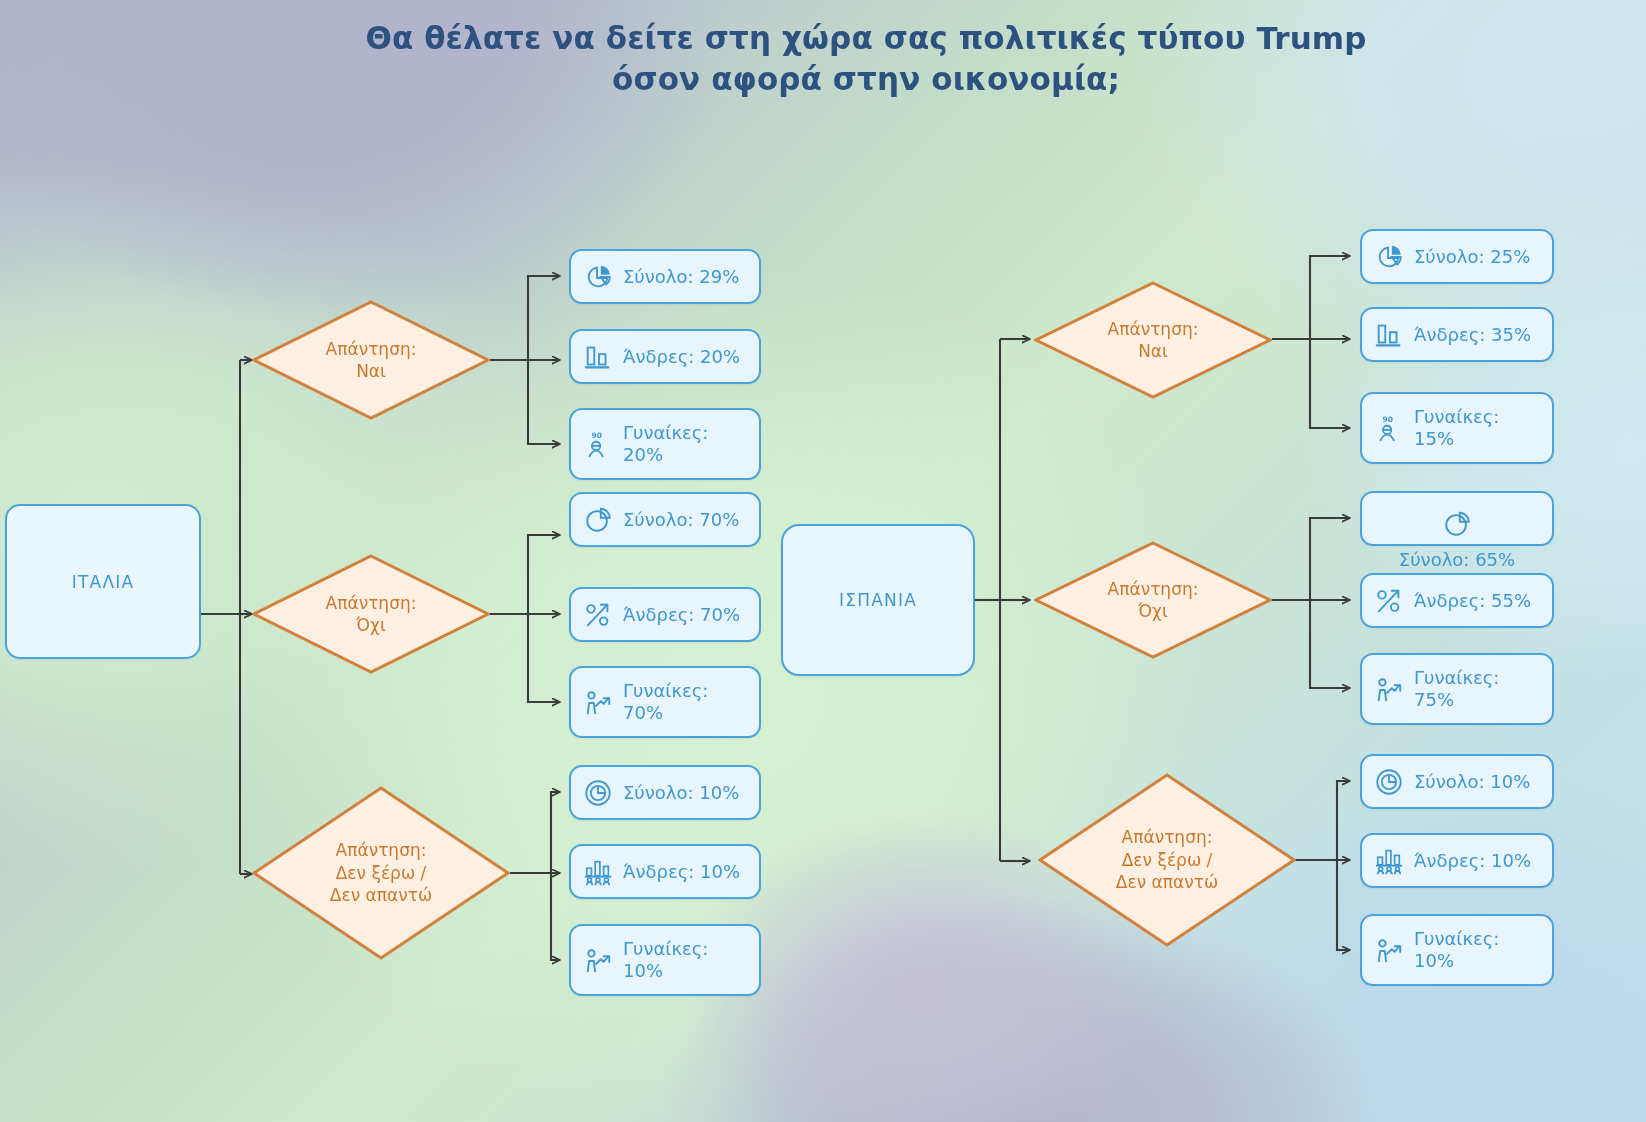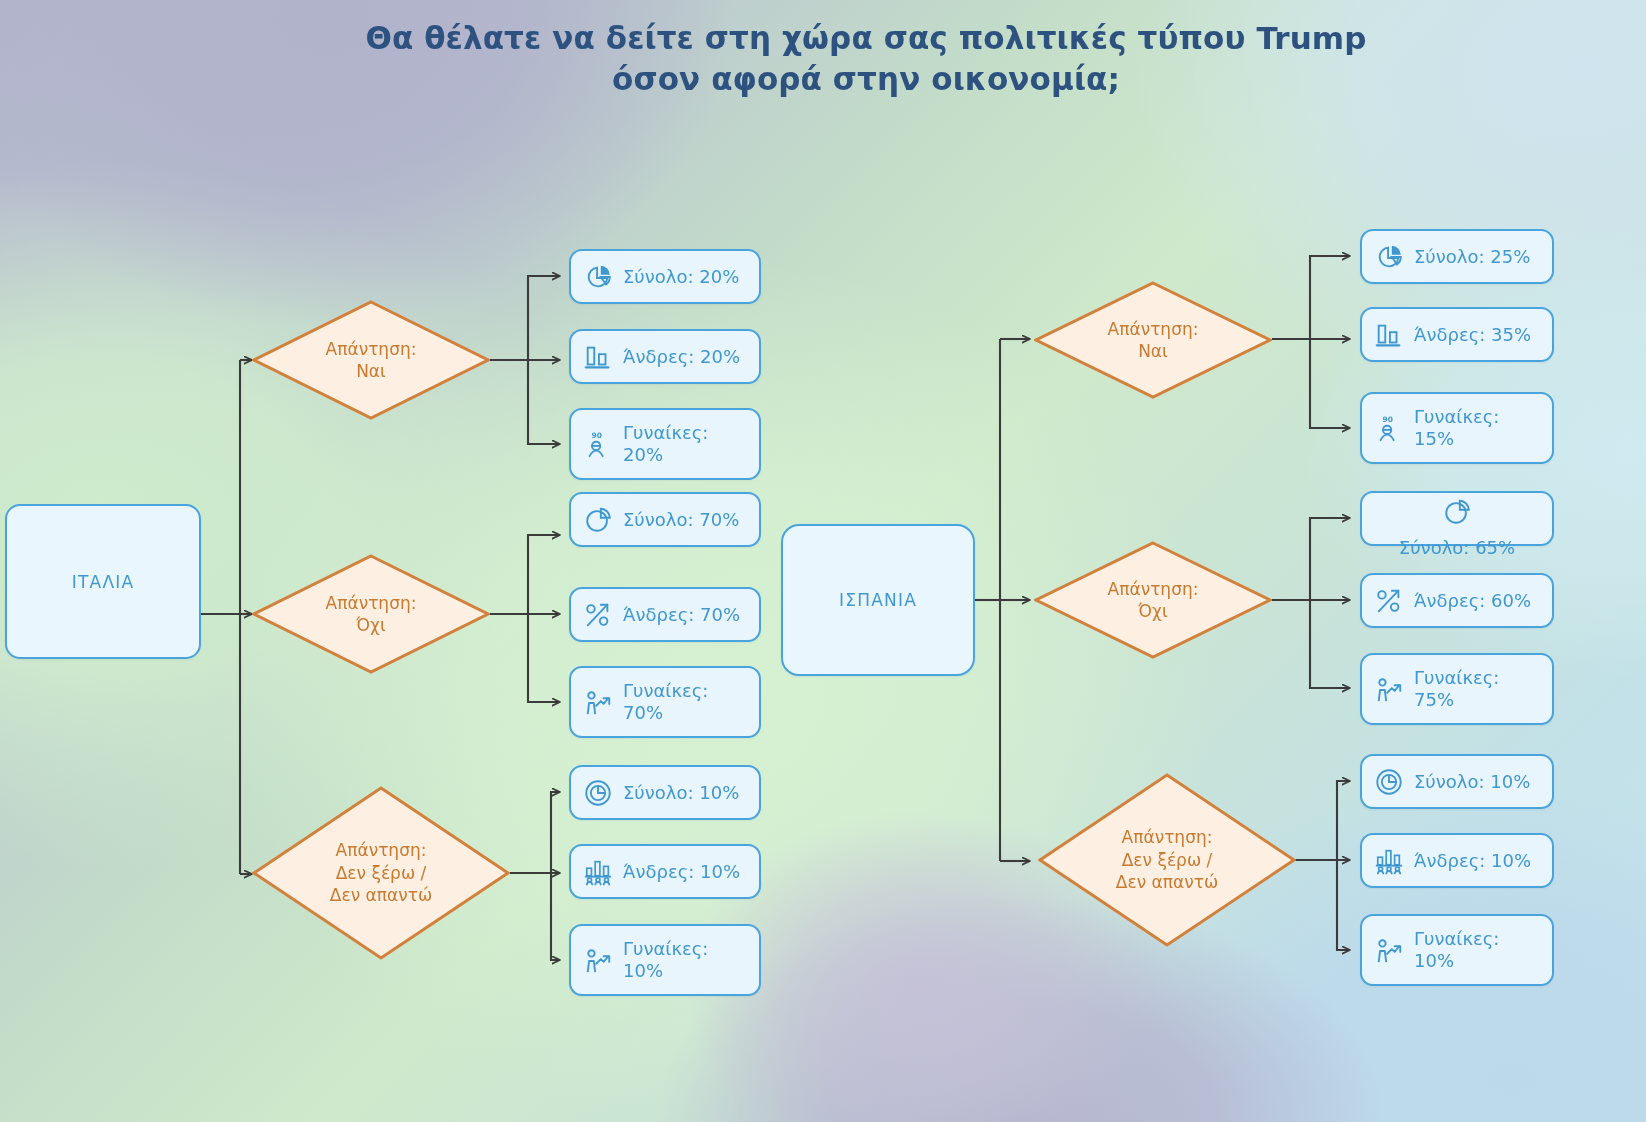--- a/index.html
+++ b/index.html
@@ -52,21 +52,21 @@
     display:flex;align-items:center;justify-content:center;text-align:center;
   }
   .diamond .dshape{position:absolute;inset:0;}
   .diamond .dtxt{
     position:relative;color:#c97a2e;font-size:17px;line-height:1.32;
     text-align:center;white-space:pre-line;
   }
 
   .stat{
     background:#e8f5fd;border:2.5px solid #49a3dc;border-radius:13px;
-    display:flex;align-items:center;gap:10px;padding:4px 12px;
+    display:flex;align-items:center;gap:10px;padding:16px 12px;
     color:#3f98cf;font-size:18px;line-height:1.22;
     box-shadow:0 1px 2px rgba(60,90,120,.07);
     box-sizing:border-box;
   }
   .stat .ico{flex:0 0 auto;width:30px;height:30px;display:block;}
   .stat .lbl{flex:1 1 auto;}
   .stat.two .lbl{white-space:pre-line;}
 </style>
 </head>
 <body>
@@ -163,21 +163,21 @@
 Δεν ξέρω /
 Δεν απαντώ</div>
   </div>
 
   <div class="node stat" style="left:569px;top:249px;width:192px;height:55px;">
     <svg class="ico" viewBox="0 0 32 32">
       <path d="M15 6a10 10 0 1 0 11 11H15Z" fill="none" stroke="#3f98cf" stroke-width="2"></path>
       <path d="M19 4a10 10 0 0 1 9.6 9.6H19Z" fill="#3f98cf"></path>
       <path d="M19 16h9.6a10 10 0 0 1-4 8Z" fill="none" stroke="#3f98cf" stroke-width="2"></path>
     </svg>
-    <span class="lbl">Σύνολο: 20%</span>
+    <span class="lbl">Σύνολο: 29%</span>
   </div>
   <div class="node stat" style="left:569px;top:329px;width:192px;height:55px;">
     <svg class="ico" viewBox="0 0 32 32">
       <rect x="5" y="6" width="7" height="18" fill="none" stroke="#3f98cf" stroke-width="2"></rect>
       <rect x="17" y="13" width="7" height="11" fill="none" stroke="#3f98cf" stroke-width="2"></rect>
       <path d="M3 27h24" stroke="#3f98cf" stroke-width="2.4" stroke-linecap="round"></path>
     </svg>
     <span class="lbl">Άνδρες: 20%</span>
   </div>
   <div class="node stat two" style="left:569px;top:408px;width:192px;height:72px;">
@@ -313,21 +313,21 @@
     </svg>
     <span class="lbl">Σύνολο: 65%</span>
   </div>
   <div class="node stat" style="left:1360px;top:573px;width:194px;height:55px;">
     <svg class="ico" viewBox="0 0 32 32">
       <circle cx="8.5" cy="9.5" r="4" fill="none" stroke="#3f98cf" stroke-width="2"></circle>
       <circle cx="22" cy="22.5" r="4" fill="none" stroke="#3f98cf" stroke-width="2"></circle>
       <path d="M5 27 L26 5" stroke="#3f98cf" stroke-width="2" stroke-linecap="round"></path>
       <path d="M19 5h7v7" fill="none" stroke="#3f98cf" stroke-width="2" stroke-linecap="round" stroke-linejoin="round"></path>
     </svg>
-    <span class="lbl">Άνδρες: 60%</span>
+    <span class="lbl">Άνδρες: 55%</span>
   </div>
   <div class="node stat two" style="left:1360px;top:653px;width:194px;height:72px;">
     <svg class="ico" viewBox="0 0 32 32">
       <circle cx="9" cy="9" r="3.4" fill="none" stroke="#3f98cf" stroke-width="2"></circle>
       <path d="M5 29 L6.5 17 h5 L13 29" fill="none" stroke="#3f98cf" stroke-width="2" stroke-linejoin="round"></path>
       <path d="M14 20 l5-5 3 3 5-6" fill="none" stroke="#3f98cf" stroke-width="2" stroke-linecap="round" stroke-linejoin="round"></path>
       <path d="M22 12h6v6" fill="none" stroke="#3f98cf" stroke-width="2" stroke-linecap="round" stroke-linejoin="round"></path>
     </svg>
     <span class="lbl">Γυναίκες:
 75%</span>

